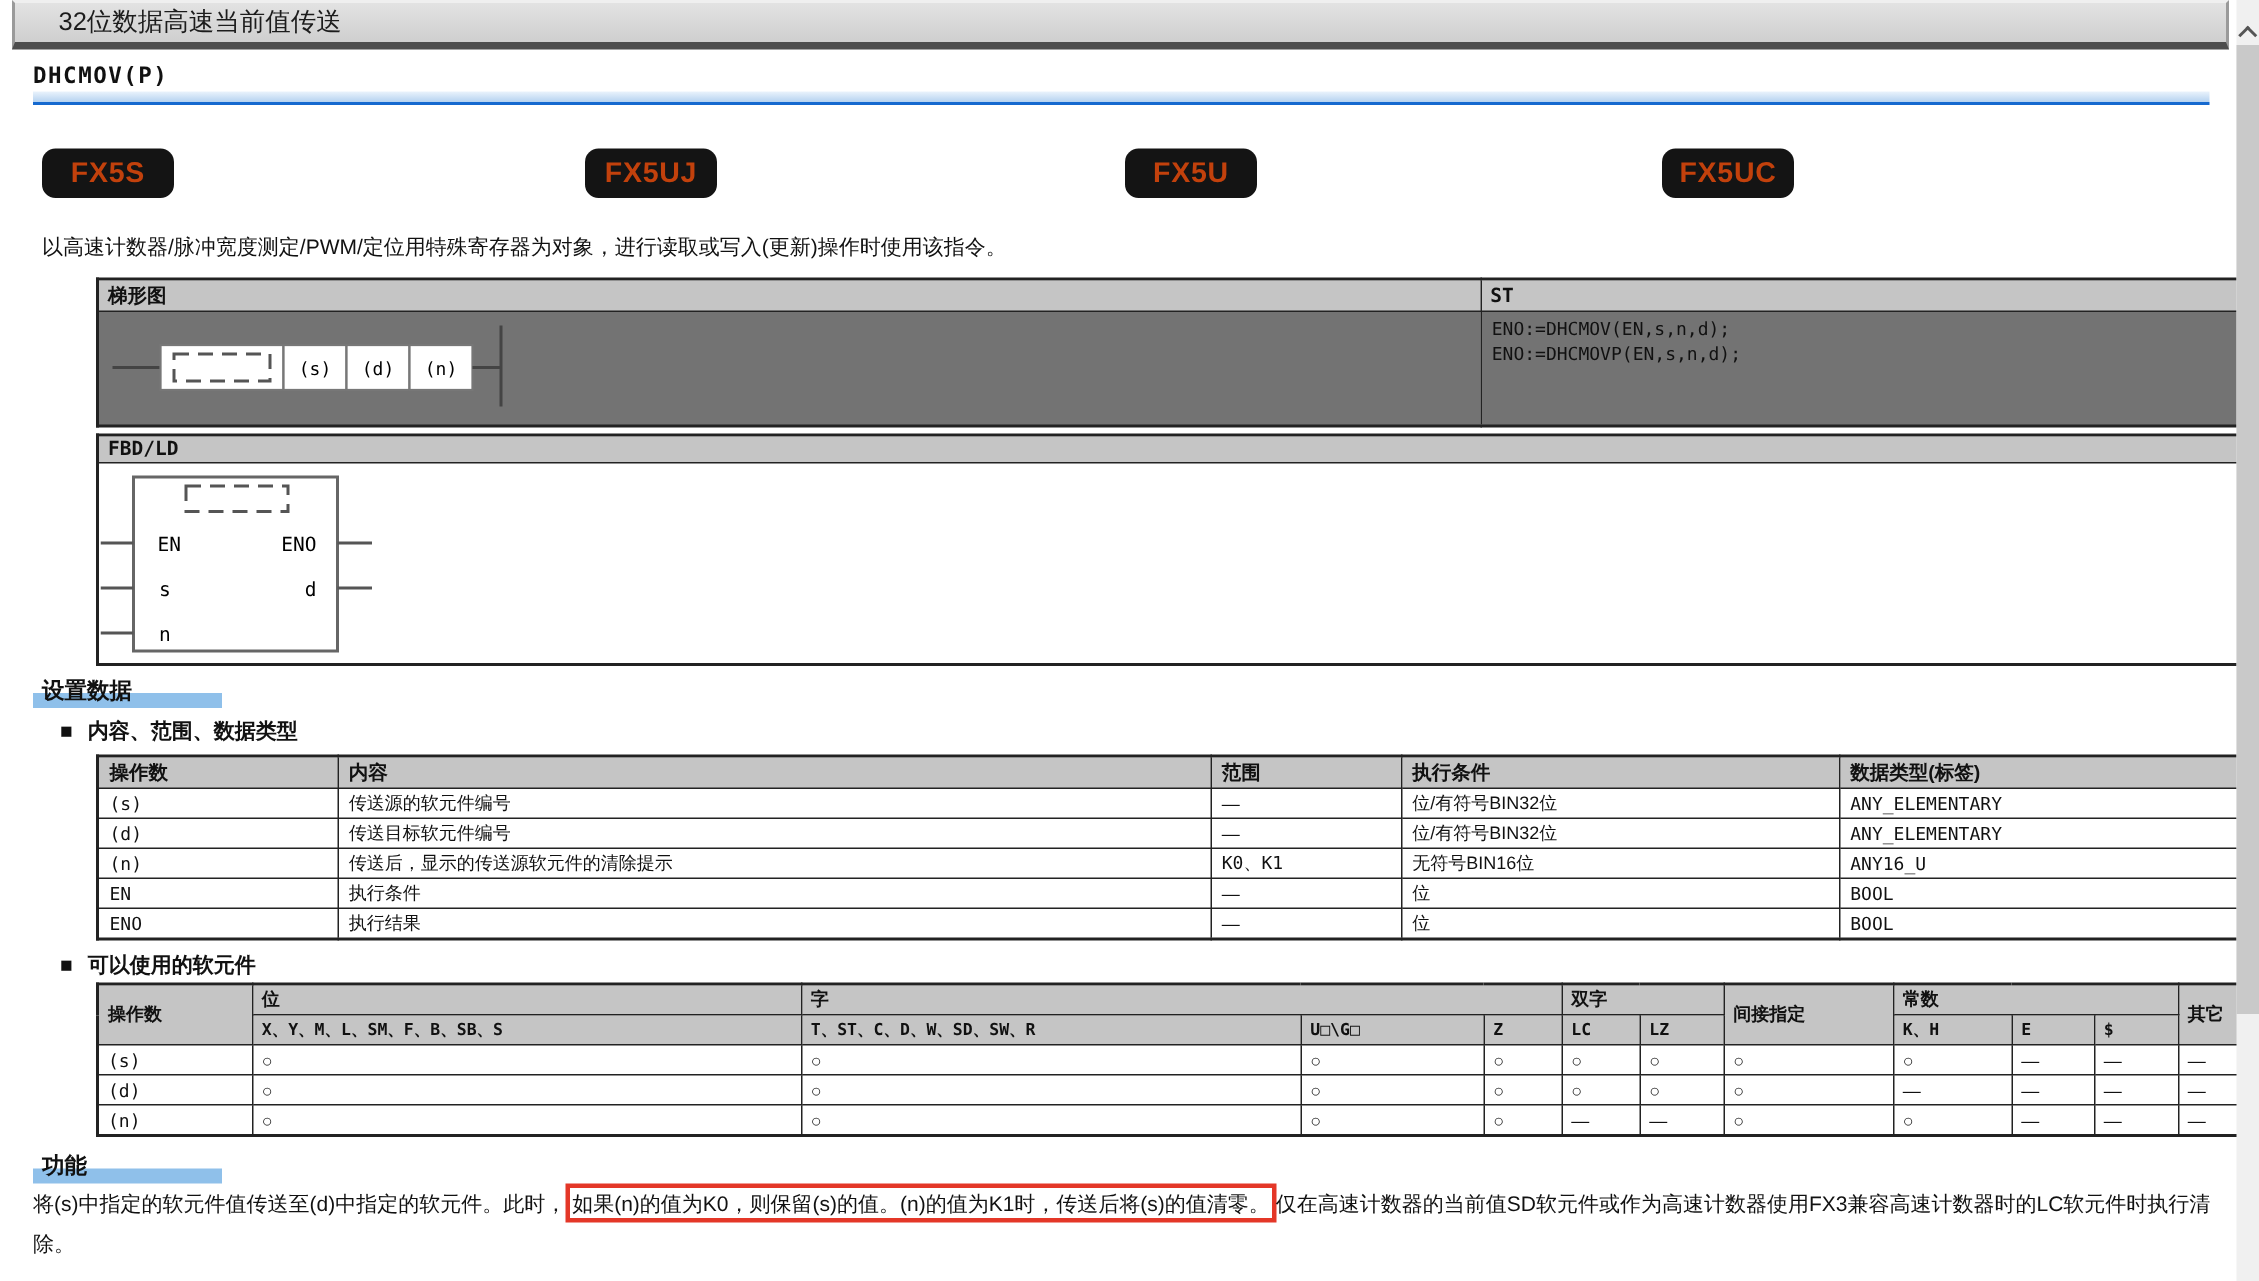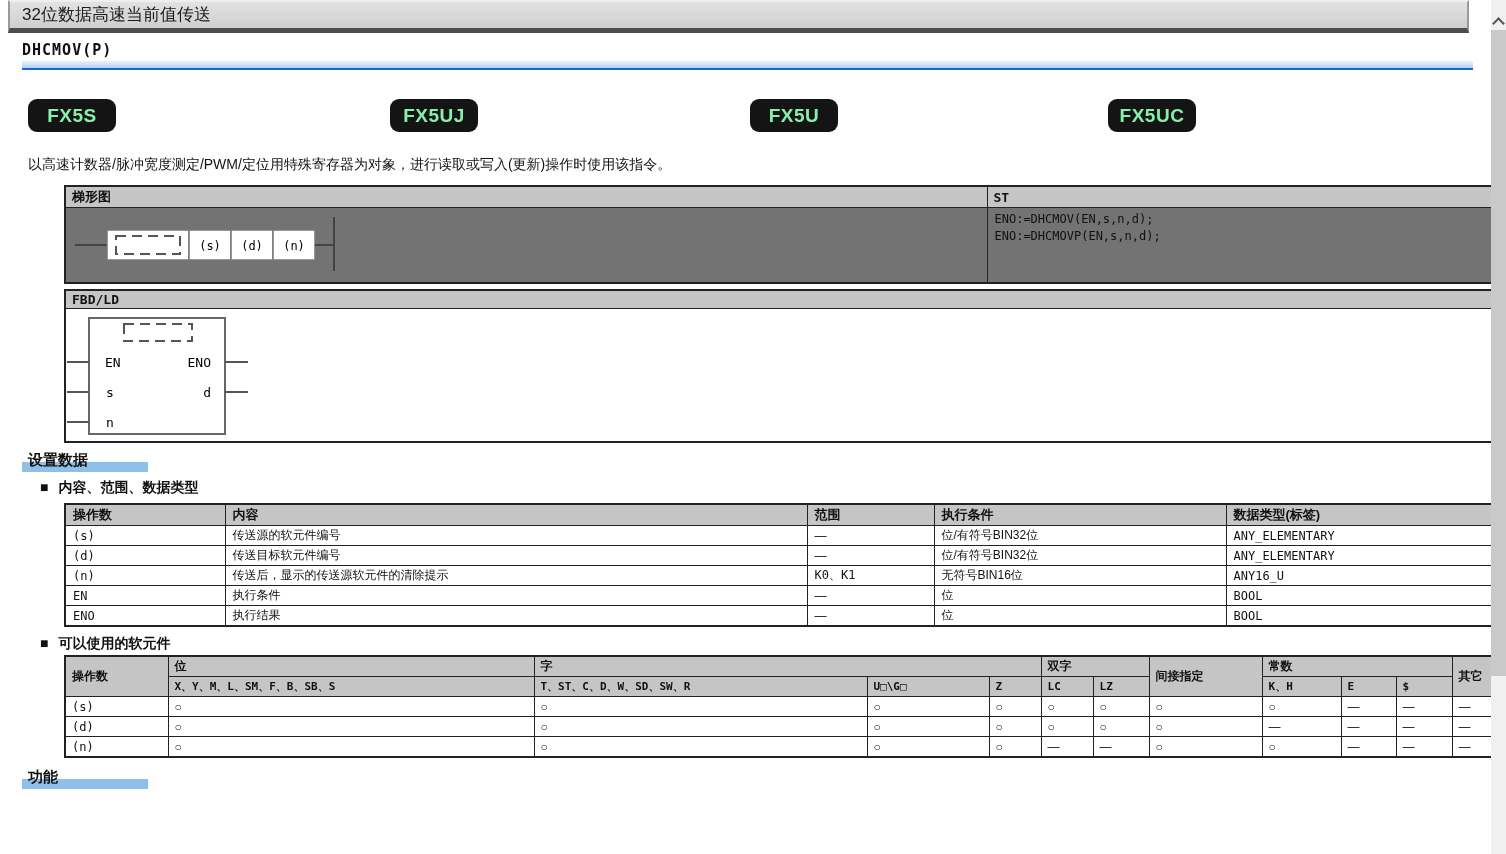--- a/index.html
+++ b/index.html
@@ -5,29 +5,29 @@
   html,body{margin:0;padding:0;background:#ffffff;}
   #page{position:relative;width:1506px;height:854px;overflow:hidden;background:#ffffff;
         font-family:"Liberation Sans",sans-serif;color:#111;}
   .mono{font-family:"DejaVu Sans Mono",monospace;}
 
   
   #titlebar{position:absolute;left:8px;top:0;width:1445px;height:26px;
     background:linear-gradient(#e2e2e2,#cfcfcf);
     border-top:2px solid #efefef;border-left:2px solid #9a9a9a;border-right:2px solid #9a9a9a;
     border-bottom:5px solid #4d4d4d;
-    font-size:17px;line-height:26px;padding-left:12px;color:#1c1c1c;}
+    font-size:17px;line-height:26px;padding-left:29px;color:#1c1c1c;}
 
   
   #instr{position:absolute;left:22px;top:41px;font-size:15px;font-weight:bold;letter-spacing:1px;}
   #instr-bar{position:absolute;left:22px;top:61px;width:1451px;height:7px;
     background:linear-gradient(#eaf3fc,#b5d2f0);border-bottom:2px solid #1569cf;}
 
   
-  .badge{position:absolute;top:99px;width:88px;height:33px;background:#141414;color:#86efac;
+  .badge{position:absolute;top:99px;width:88px;height:33px;background:#141414;color:#c2410c;
     border-radius:9px;text-align:center;line-height:33px;font-size:19px;font-weight:bold;letter-spacing:.5px;}
 
   
   #intro{position:absolute;left:28px;top:156px;font-size:14px;}
 
   
   table{border-collapse:collapse;table-layout:fixed;margin-left:36px;}
   td{border:1px solid #222;overflow:hidden;white-space:nowrap;}
   tr.hdr td{background:#c5c5c5;font-weight:bold;font-size:13px;padding:1px 6px;}
   .outer{border:2px solid #222;}
@@ -291,18 +291,21 @@
       <td>—</td>
     </tr>
   </tbody>
     </table>
 
   <div class="blue-head" style="top:768px">
     <span class="bar"></span>
     <span class="txt">功能</span>
   </div>
 
+  <div id="func-para">
+    <span>将(s)中指定的软元件值传送至(d)中指定的软元件。此时，</span><span class="redbox">如果(n)的值为K0，则保留(s)的值。(n)的值为K1时，传送后将(s)的值清零。</span><span>仅在高速计数器的当前值SD软元件或作为高速计数器使用FX3兼容高速计数器时的LC软元件时执行清除。</span>
+  </div>
 
   <div id="sb-track"></div>
   <div id="sb-thumb"></div>
   <div id="sb-up"></div>
 
 </div>
 
 </body></html>

